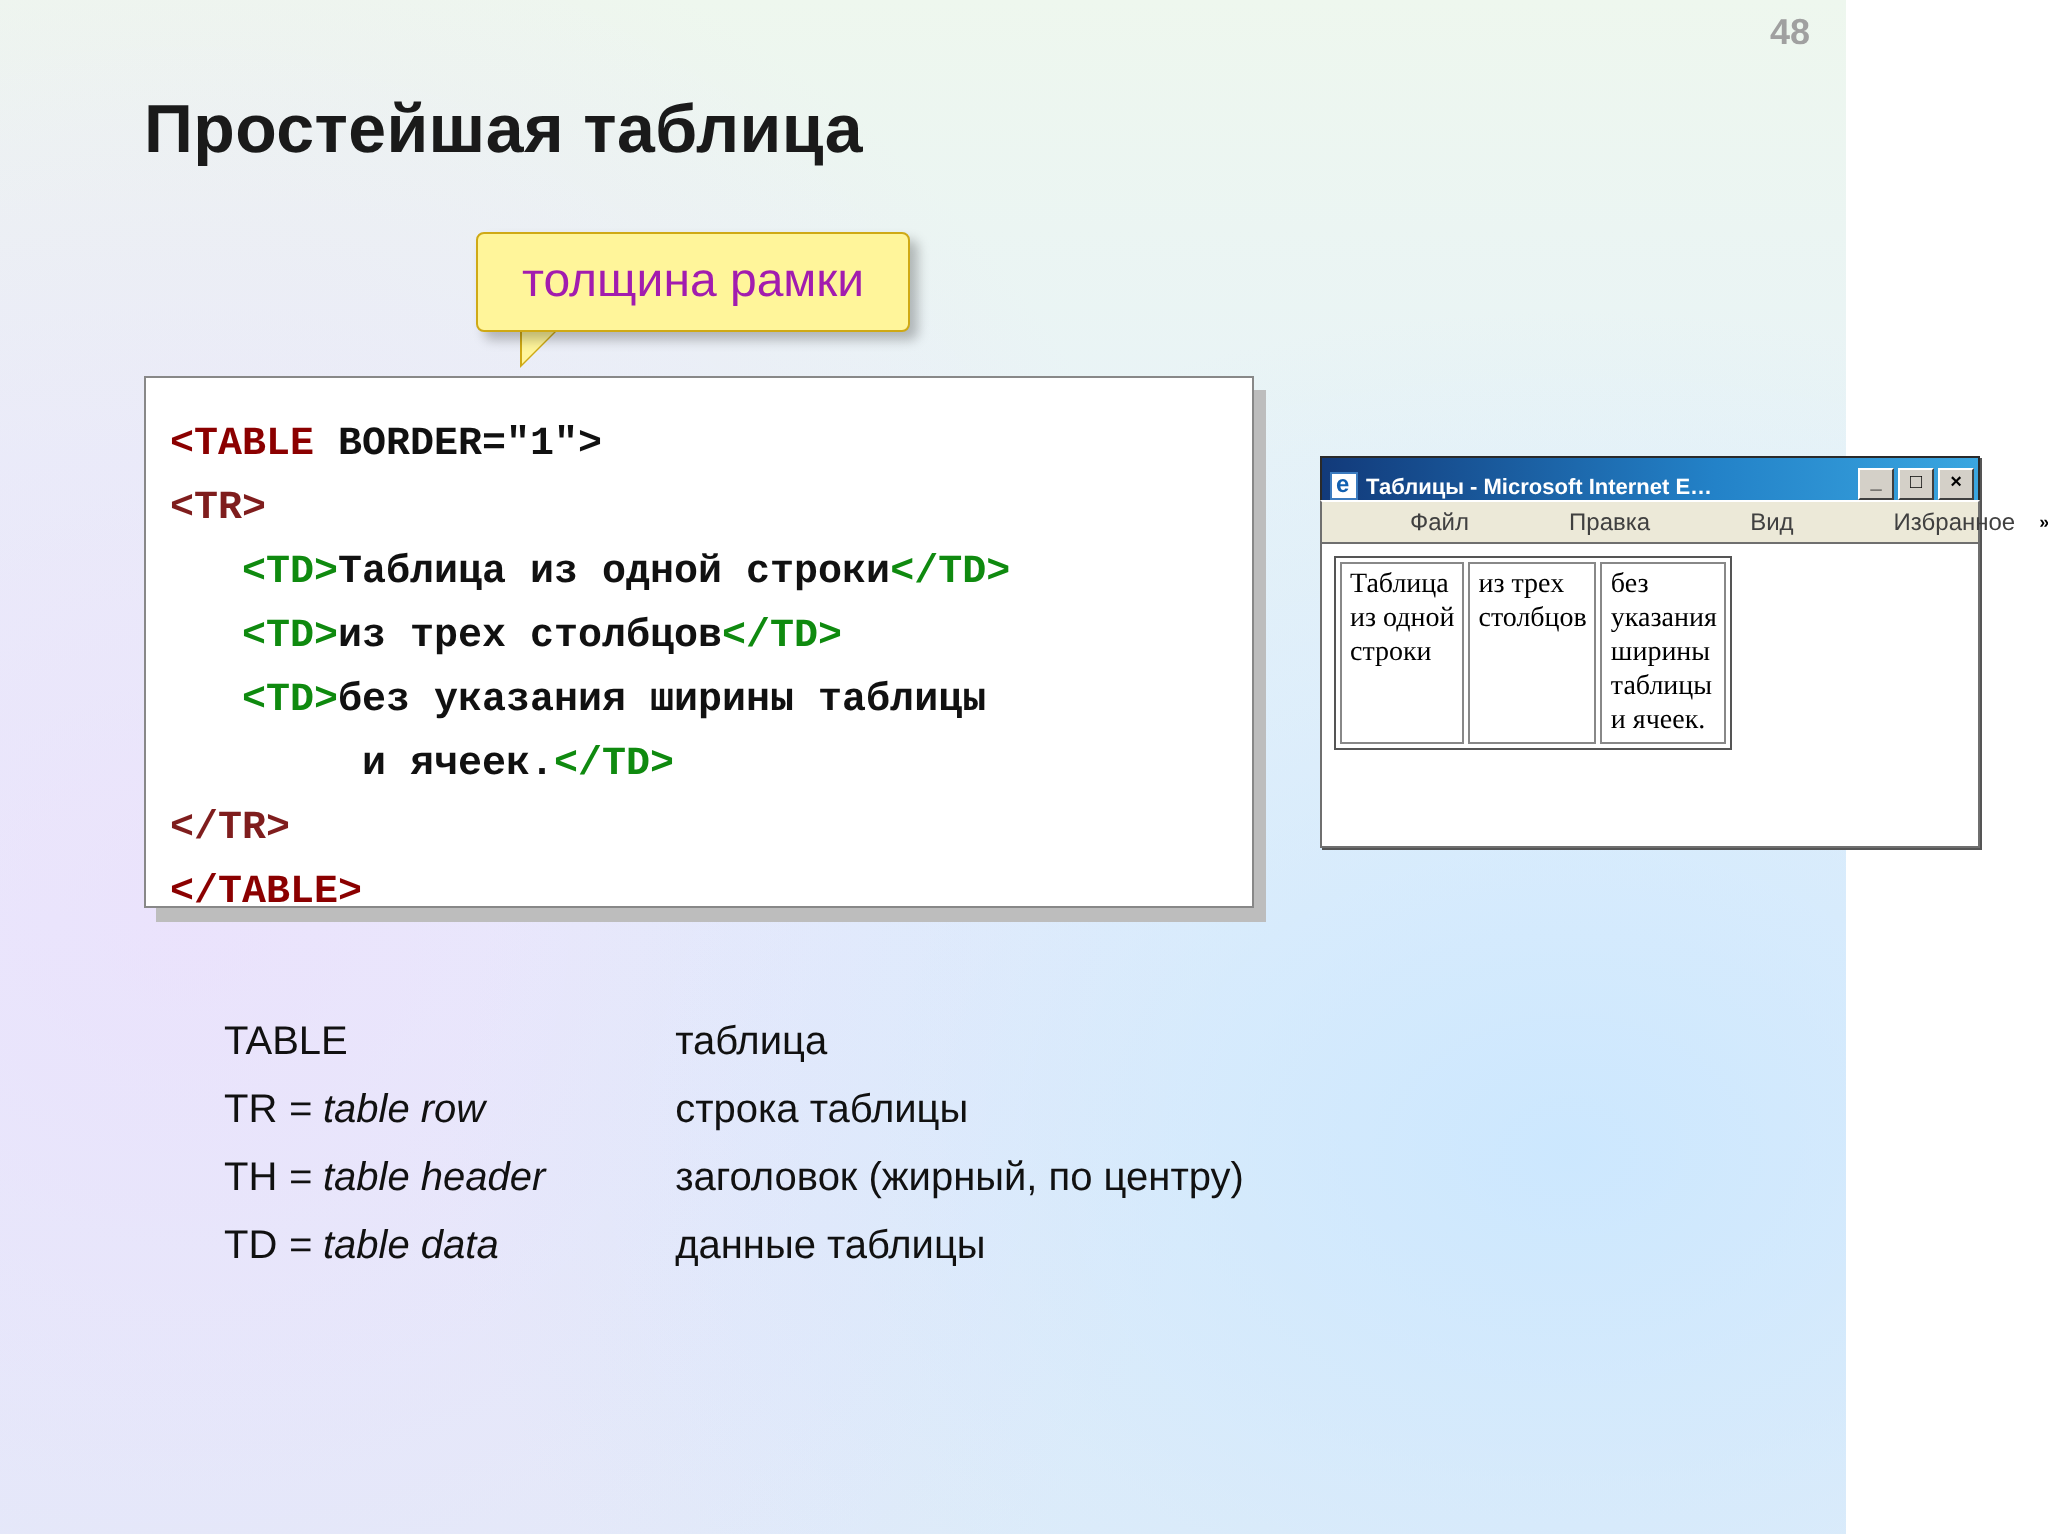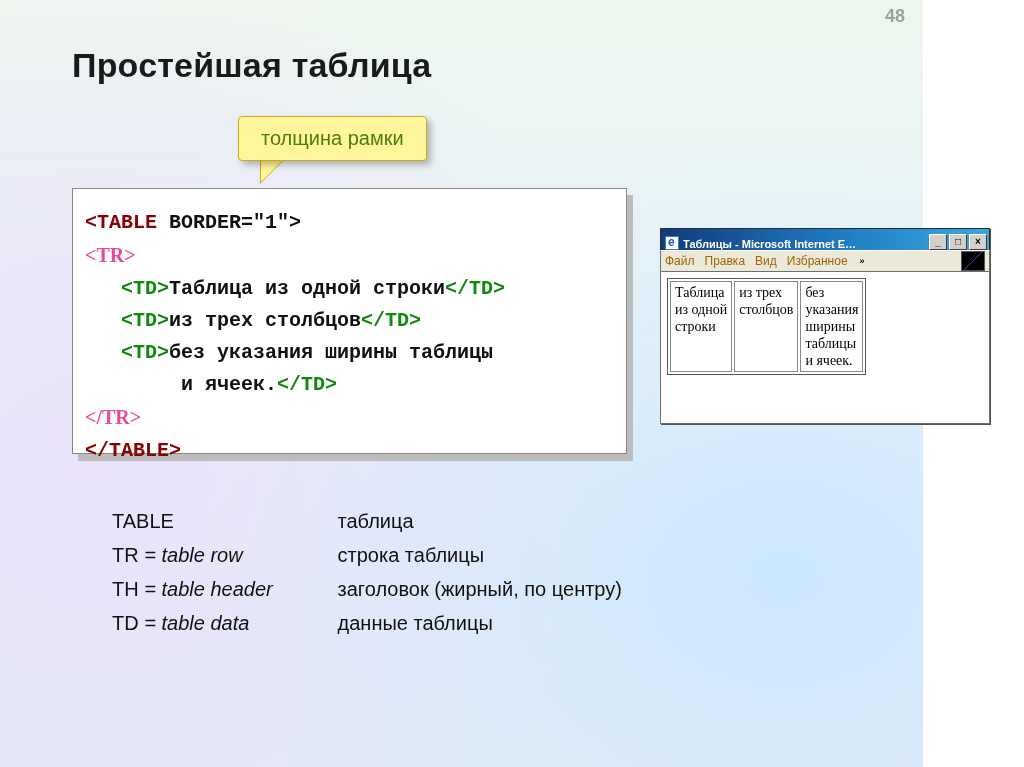--- a/index.html
+++ b/index.html
@@ -32,22 +32,22 @@
     letter-spacing: .2px;
   }
   .callout {
     position: absolute;
     left: 238px; top: 116px;
     background: #fff59a;
     border: 1px solid #cfa915;
     border-radius: 4px;
     padding: 10px 22px;
     box-shadow: 4px 4px 6px rgba(0,0,0,.25);
-    font-size: 20px;
-    color: #4d7c0f;
+    font-size: 24px;
+    color: #a21caf;
     z-index: 5;
   }
   .callout-tail {
     position: absolute;
     left: 261px; top: 158px;
     width: 0; height: 0;
     border-top: 24px solid #fff59a;
     border-right: 24px solid transparent;
     z-index: 5;
   }
@@ -75,21 +75,21 @@
     padding: 18px 10px 10px 12px;
     font-family: "Courier New", monospace;
     font-weight: bold;
     font-size: 20px;
     line-height: 32px;
     white-space: pre;
     z-index: 2;
   }
   .tag-br   { color:#8b0000; }
   .tag-gr   { color:#0f8a0f; }
-  .tag-bl   { color:#ec4899;font-family:Liberation Serif, serif; }
+  .tag-bl   { color:#7f1d1d; }
   .code-box .plain { color:#111; }
 
   .glossary {
     position: absolute;
     left: 112px; top: 504px;
     font-size: 20px;
     color: #111;
   }
   .glossary .row { height: 34px; line-height: 34px; }
   .glossary .key { display:inline-block; width: 220px; }
@@ -142,21 +142,21 @@
   .ie-menubar {
     height: 22px;
     background: #ece9d8;
     border: 1px solid #6f6f6f;
     border-top: 1px solid #fff;
     box-sizing: border-box;
     display:flex; align-items:center;
     padding: 0 4px;
     gap: 10px;
   }
-  .ie-menuitem { color:#a16207; }
+  .ie-menuitem { color:#404040;margin-left:40px; }
   .ie-chevron {
     margin-left: 2px;
     font-size: 9px; font-weight:bold;
   }
   .ie-throbber {
     width: 22px; height: 18px;
     margin-left: auto;
     background: linear-gradient(135deg,#000 0%,#000 48%,#2c4aa0 50%,#000 52%,#000 100%);
     border:1px solid #555;
   }

